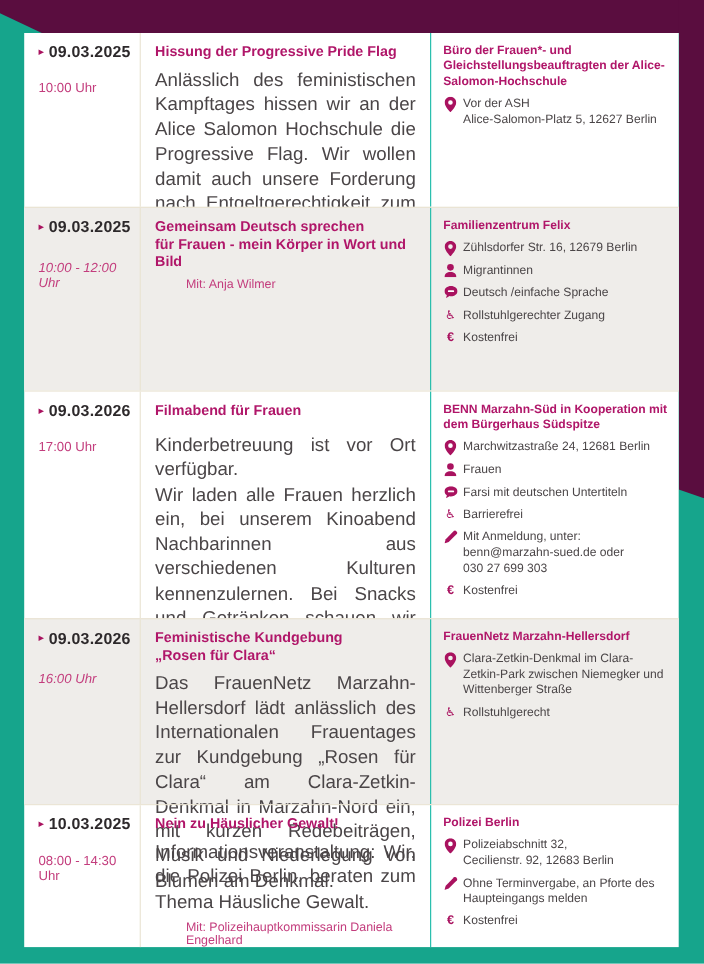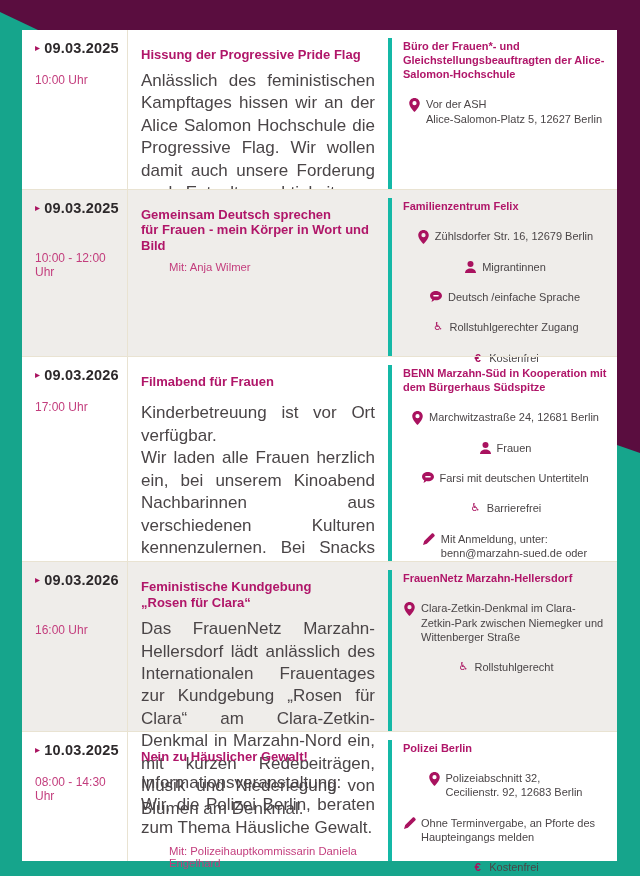--- a/index.html
+++ b/index.html
@@ -22,32 +22,32 @@
   }
   .row{display:flex;border-top:1px solid #E9E3D2;box-sizing:border-box;}
   .row:first-child{border-top:none;}
   .row.alt{background:#EFEDEA;}
   .row:nth-child(1){min-height:133px;}
   .row:nth-child(2){min-height:167px;}
   .row:nth-child(3){min-height:175px;}
   .row:nth-child(4){min-height:150px;}
   .row:nth-child(5){min-height:130px;}
   .col-date{flex:0 0 106px;width:106px;padding:10px 6px 8px 13px;border-right:1px solid #E9E3D2;box-sizing:border-box;}
-  .col-main{flex:1 1 auto;padding:9px 13px 10px 13px;border-right:4px solid #14b8a6;box-sizing:border-box;min-width:0;margin-top:8px;}
+  .col-main{flex:1 1 auto;padding:9px 13px 10px 13px;border-right:1px solid #14b8a6;box-sizing:border-box;min-width:0;}
   .col-info{flex:0 0 225px;width:225px;padding:9px 10px 8px 11px;box-sizing:border-box;}
   .date{font-size:14.5px;font-weight:bold;color:#2D292B;letter-spacing:.2px;display:flex;align-items:center;gap:4px;}
   .tri{color:#A9125F;font-size:10px;font-family:"DejaVu Sans",sans-serif;line-height:1;}
   .time{margin-top:17px;font-size:12px;color:#C33D7D;}
-  .row.tall-title .time{margin-top:35px;}
+  .row.tall-title .time{margin-top:21px;font-style:italic;}
   .title{margin:0 0 7px 0;font-size:13px;line-height:1.22;font-weight:bold;color:#B01669;white-space:pre-line;}
   .desc{margin:0;font-size:17px;line-height:1.32;color:#4A4547;text-align:justify;}
   .desc.second{margin-top:13px;}
   .credit{margin:6px 0 0 0;font-size:11.3px;color:#C33D7D;padding-left:28px;}
   .org{margin:0 0 6px 0;font-size:11px;line-height:1.28;font-weight:bold;color:#B01669;}
-  .info-item{display:flex;gap:5px;margin-top:16px;align-items:flex-start;justify-content:center;}
+  .info-item{display:flex;gap:5px;margin-top:6px;align-items:flex-start;}
   .icn{flex:0 0 13px;width:13px;text-align:center;margin-top:1px;color:#A9125F;}
   .icn svg{display:block;margin:0 auto;}
   .icn.euro{font-weight:bold;font-size:11.5px;line-height:1.1;}
   .icn.wheel{font-family:"DejaVu Sans",sans-serif;font-size:11px;line-height:1.1;}
   .itxt{font-size:11px;line-height:1.3;color:#4A4547;white-space:pre-line;min-width:0;}
 </style>
 </head>
 <body>
 
 <div class="band-top"></div>

